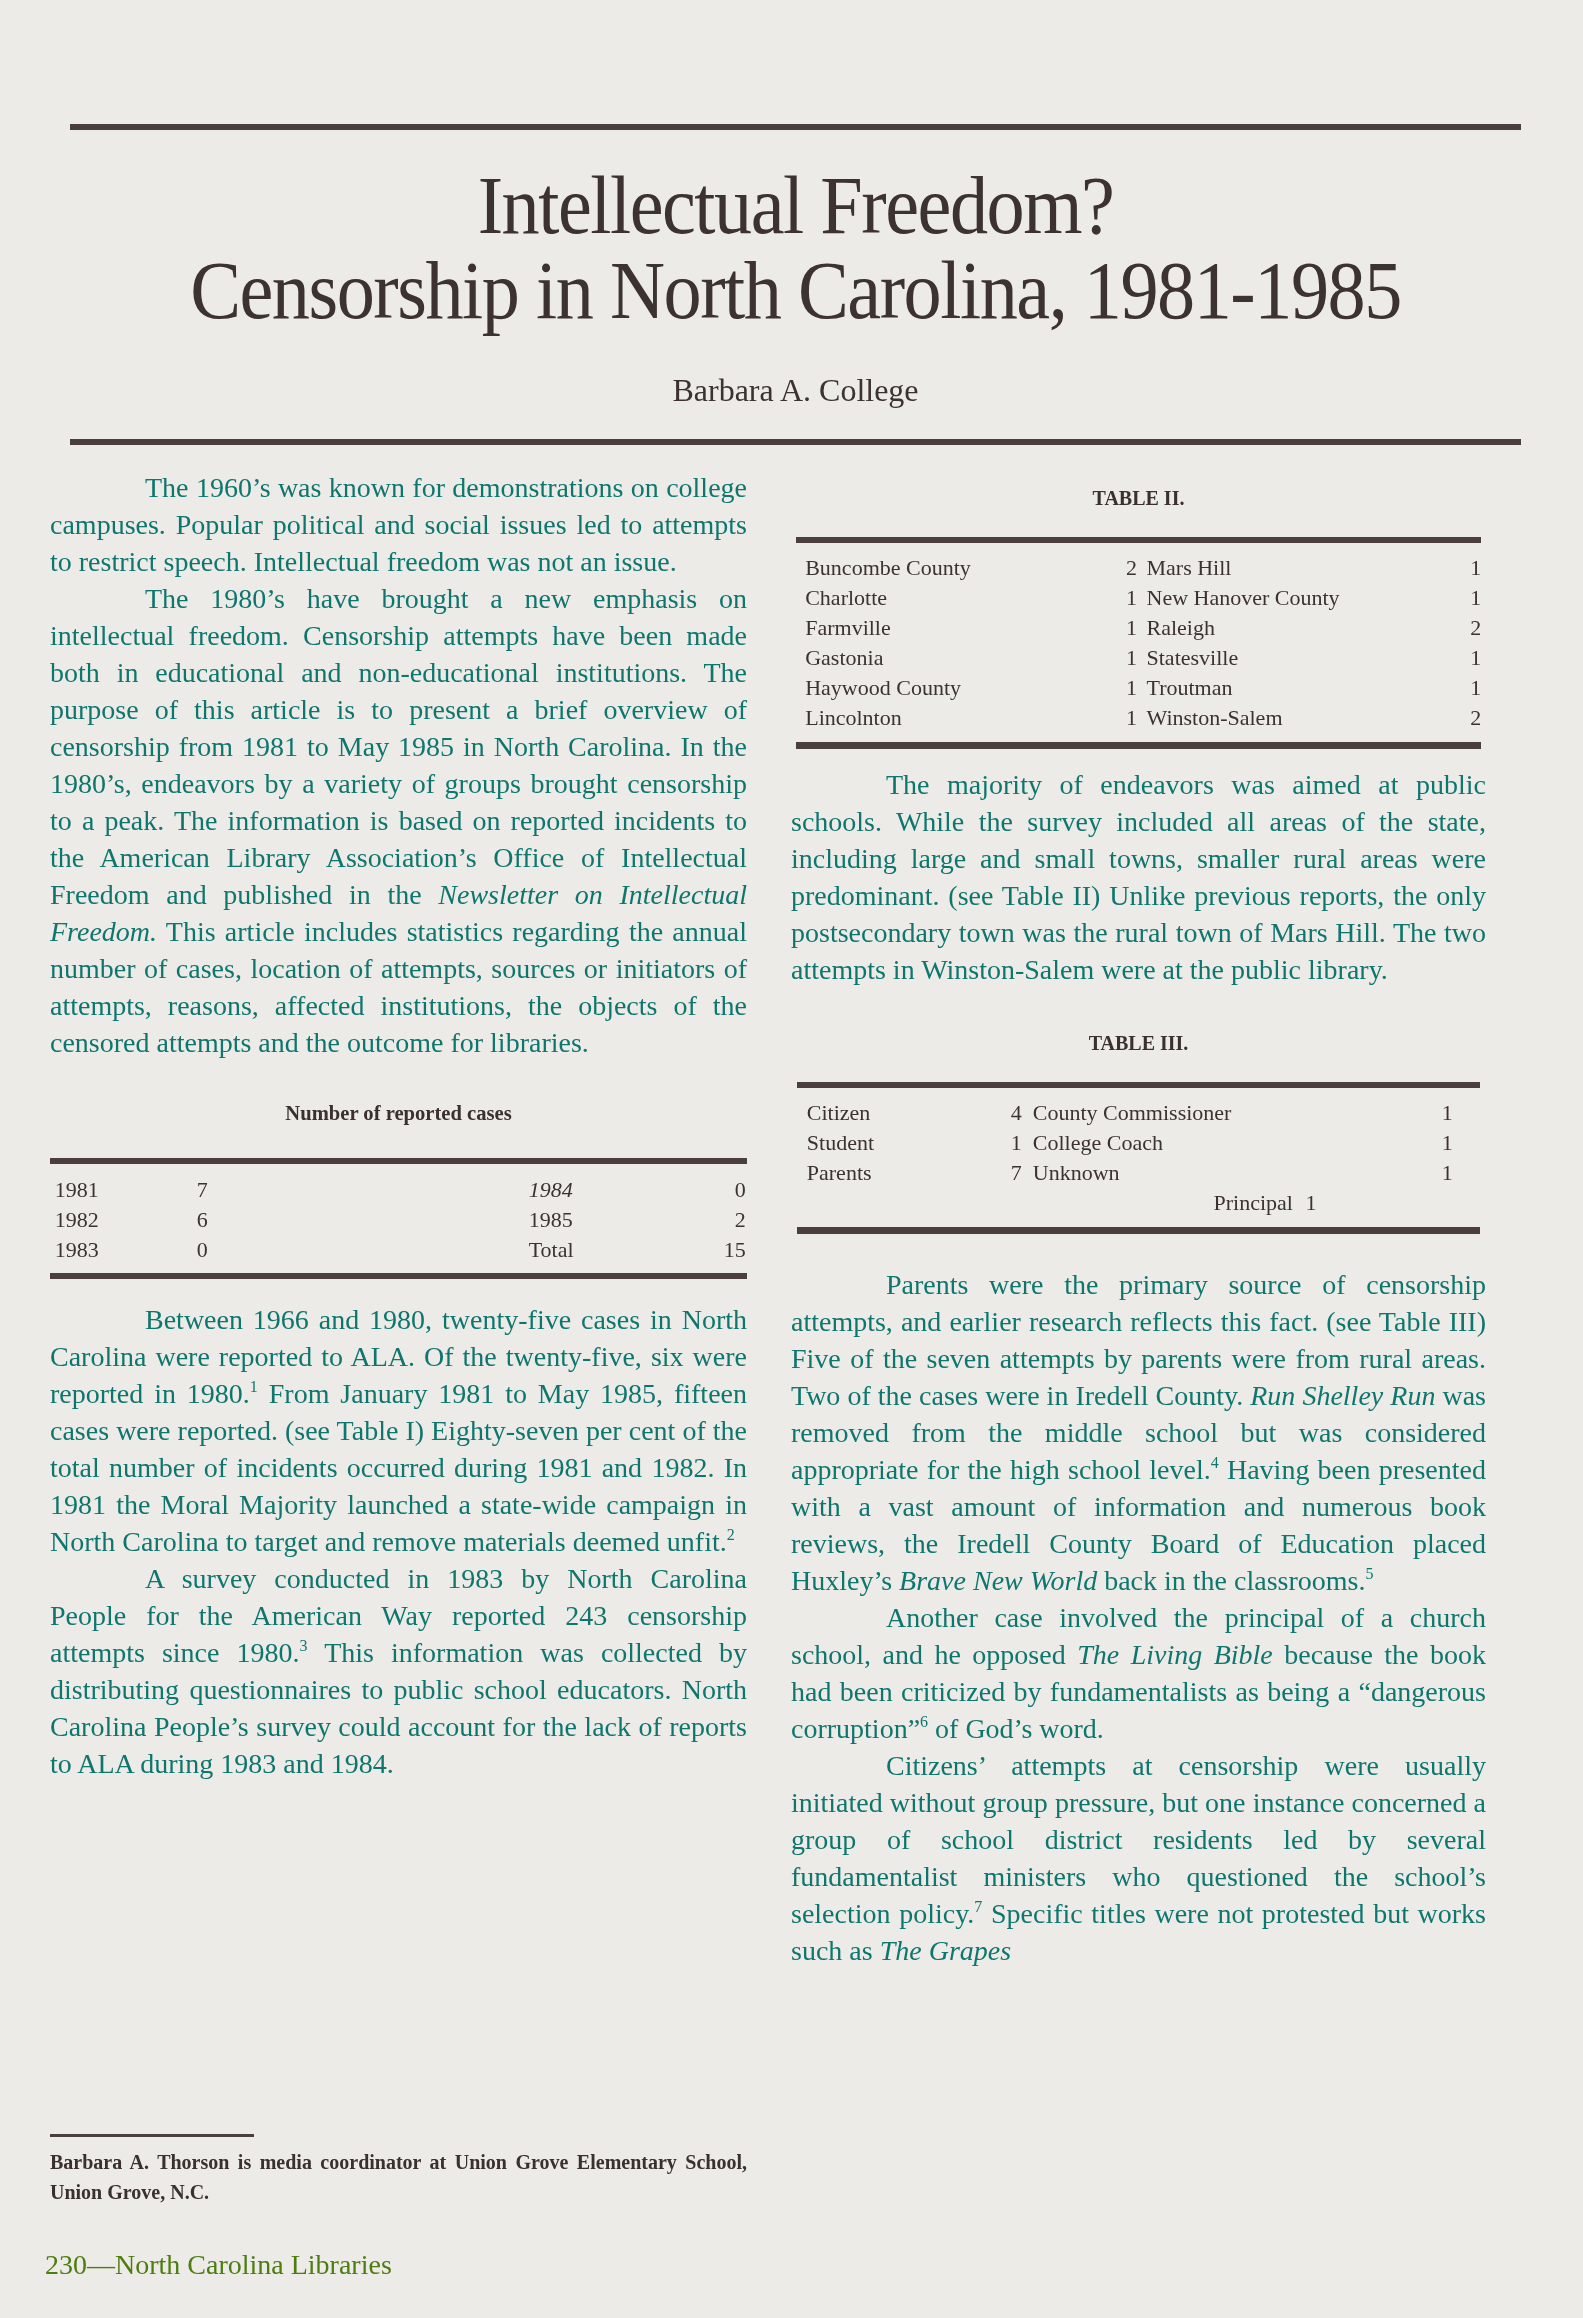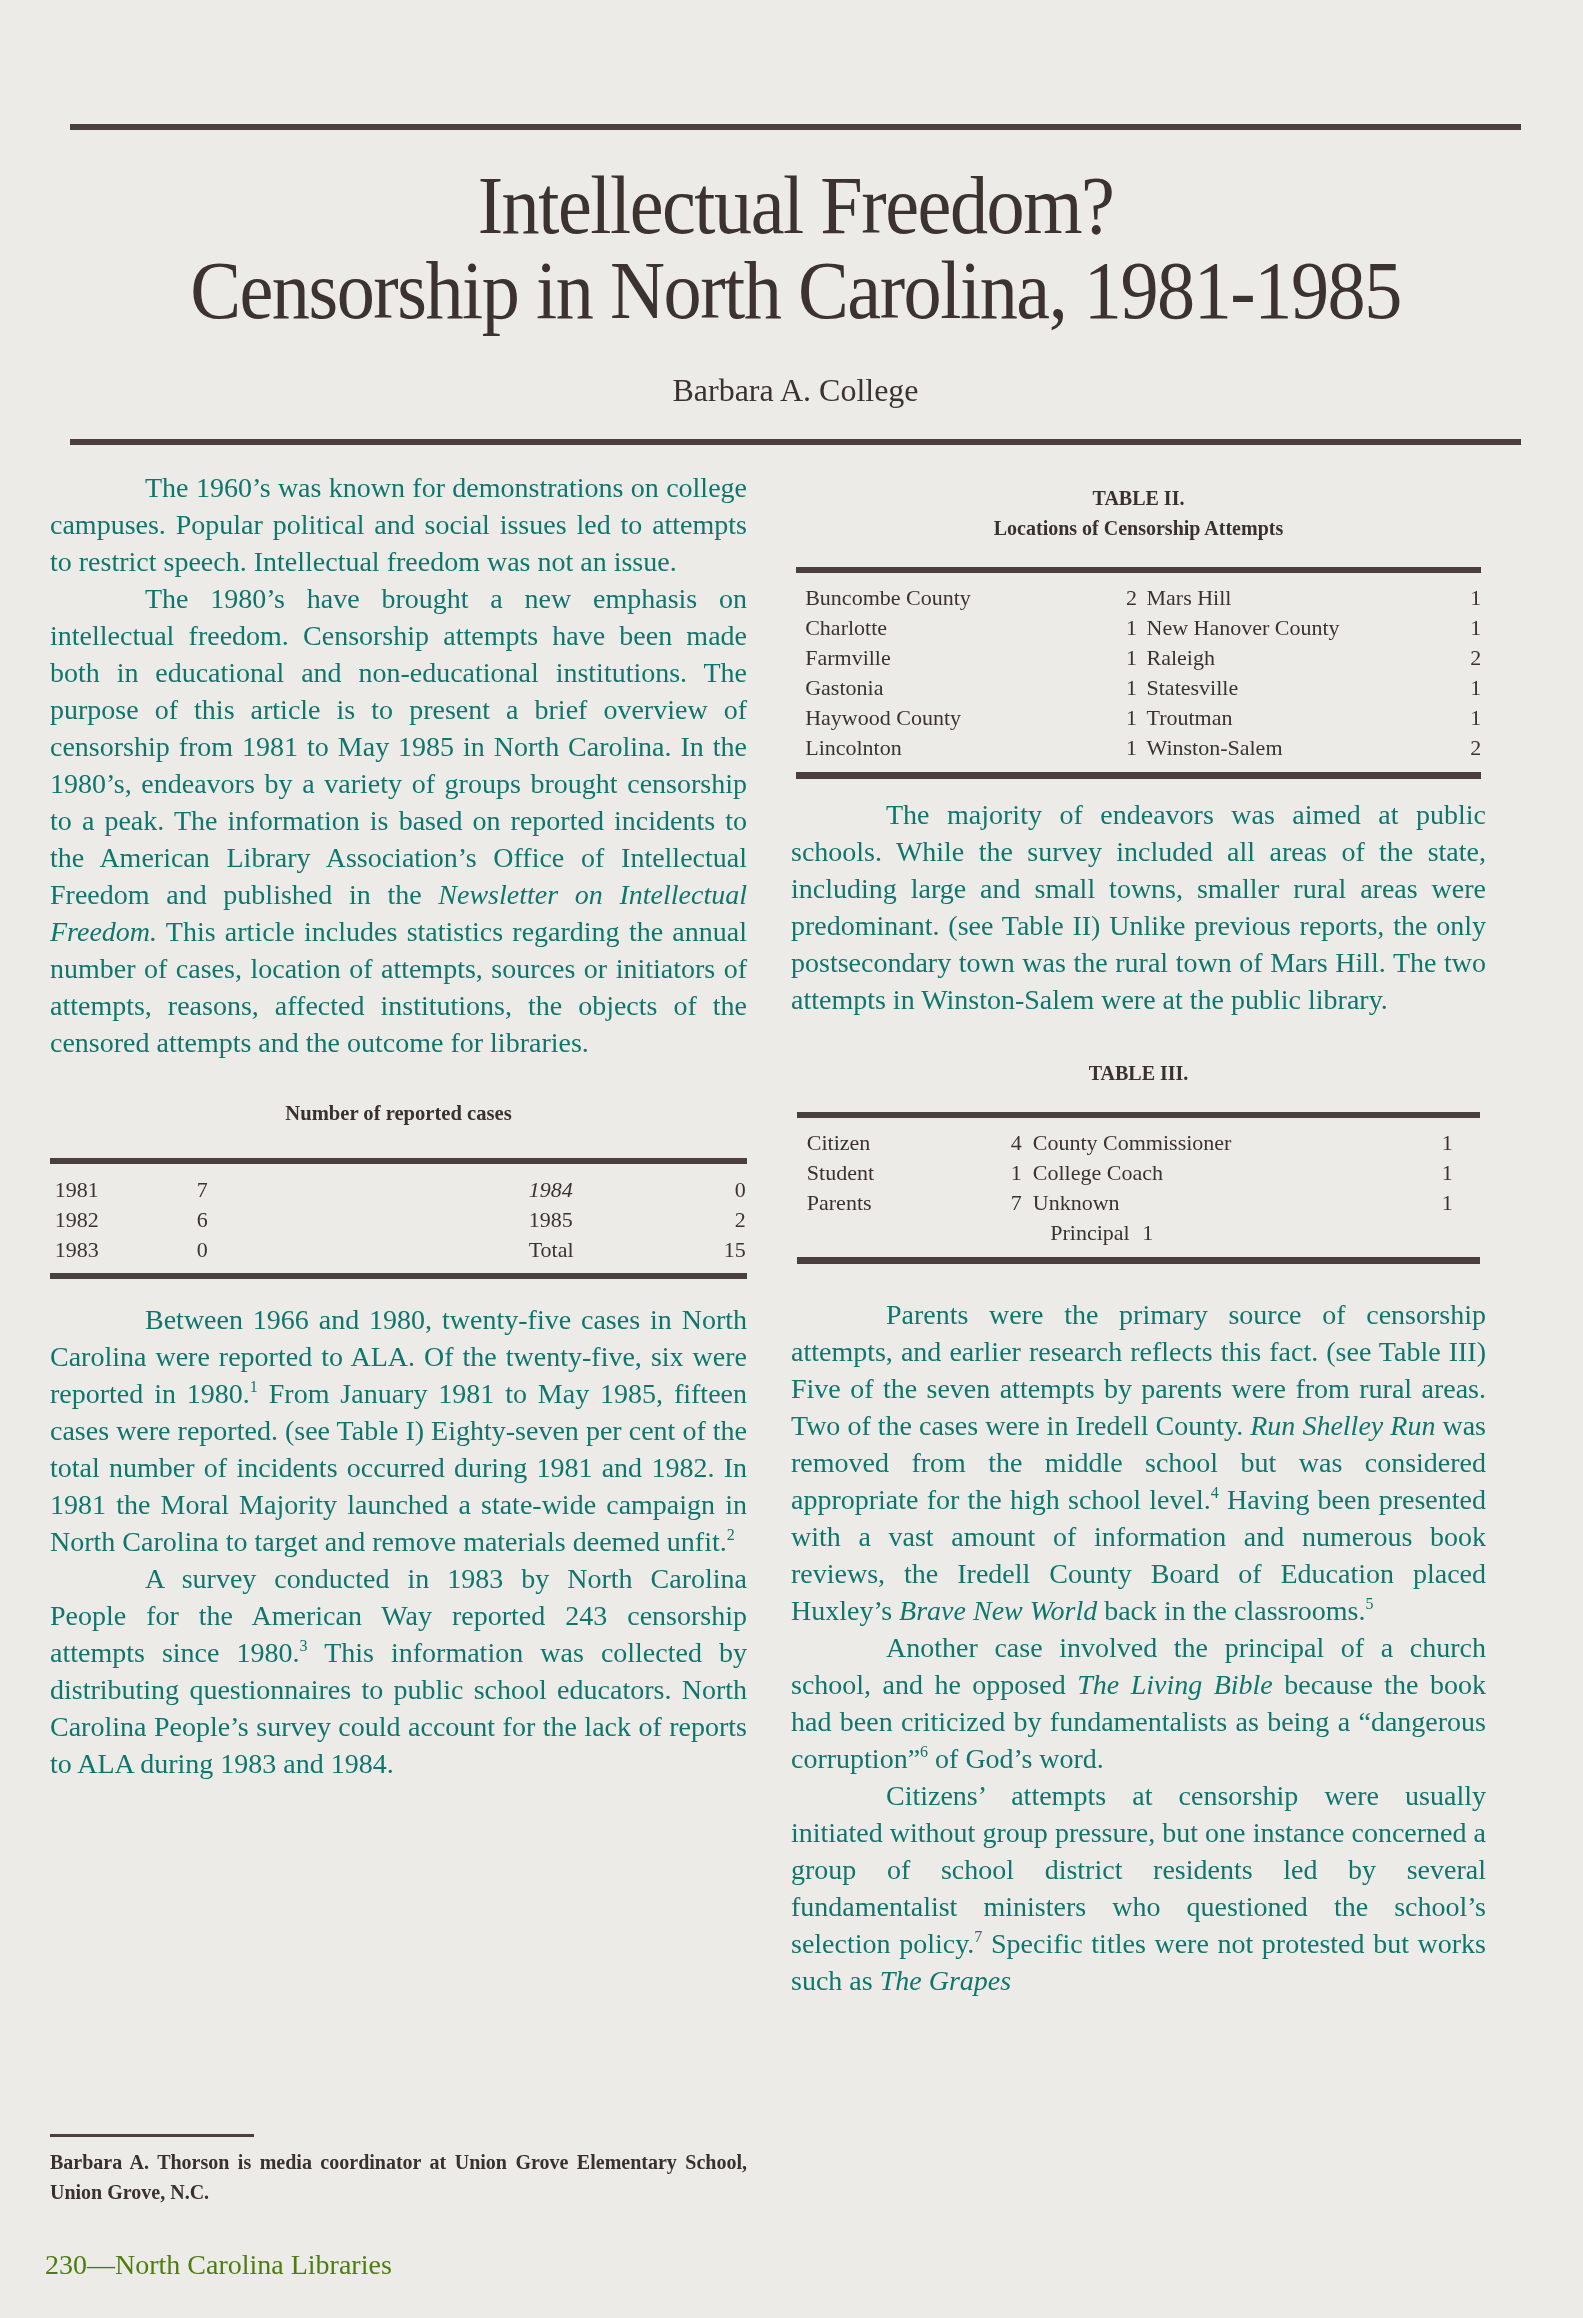--- a/index.html
+++ b/index.html
@@ -104,21 +104,20 @@
 </div>
 
 <div class="footnote-rule"></div>
 <div class="footnote">Barbara A. Thorson is media coordinator at Union Grove Elementary School, Union Grove, N.C.</div>
 <div class="folio">230—North Carolina Libraries</div>
 
 <div class="col" style="left:791px; top:483px; width:695px;">
 
   <div style="padding:0 4.7px;">
     <p class="tbl-cap t2">TABLE II.</p>
-    <p class="tbl-cap t2">Locations of Censorship Attempts</p>
     <div class="trule" style="margin-top:24px; margin-bottom:9.5px;"></div>
     <div id="t2rows">
         <div class="trow">
           <span style="width: 301px; padding-left: 9.5px;">Buncombe County</span>
           <span style="width: 32px; text-align: right;">2</span>
           <span style="width: 301px; padding-left: 9.5px;">Mars Hill</span>
           <span style="width: 35px; text-align: right;">1</span>
         </div>
         <div class="trow">
           <span style="width: 301px; padding-left: 9.5px;">Charlotte</span>
@@ -174,21 +173,21 @@
           <span style="width: 396px; padding-left: 11px;">College Coach</span>
           <span style="width: 24px; text-align: right;">1</span>
         </div>
         <div class="trow">
           <span style="width: 190px; padding-left: 9.5px;">Parents</span>
           <span style="width: 25px; text-align: right;">7</span>
           <span style="width: 396px; padding-left: 11px;">Unknown</span>
           <span style="width: 24px; text-align: right;">1</span>
         </div>
       </div>
-    <div class="trow" style="padding-left:253px;">
+    <div class="trow" style="padding-left:253px;justify-content:center;">
       <span style="width:92px;">Principal</span>
       <span>1</span>
     </div>
     <div class="trule" style="margin-top:9.5px;"></div>
   </div>
 
   <p class="para" style="margin-top:32px;">
     <span>Parents were the primary source of censorship attempts, and earlier research reflects this fact. (see Table III) Five of the seven attempts by parents were from rural areas. Two of the cases were in Iredell County. </span><i>Run Shelley Run</i><span> was removed from the middle school but was considered appropriate for the high school level.</span><sup>4</sup><span> Having been presented with a vast amount of information and numerous book reviews, the Iredell County Board of Education placed Huxley’s </span><i>Brave New World</i><span> back in the classrooms.</span><sup>5</sup>
   </p>
   <p class="para">

